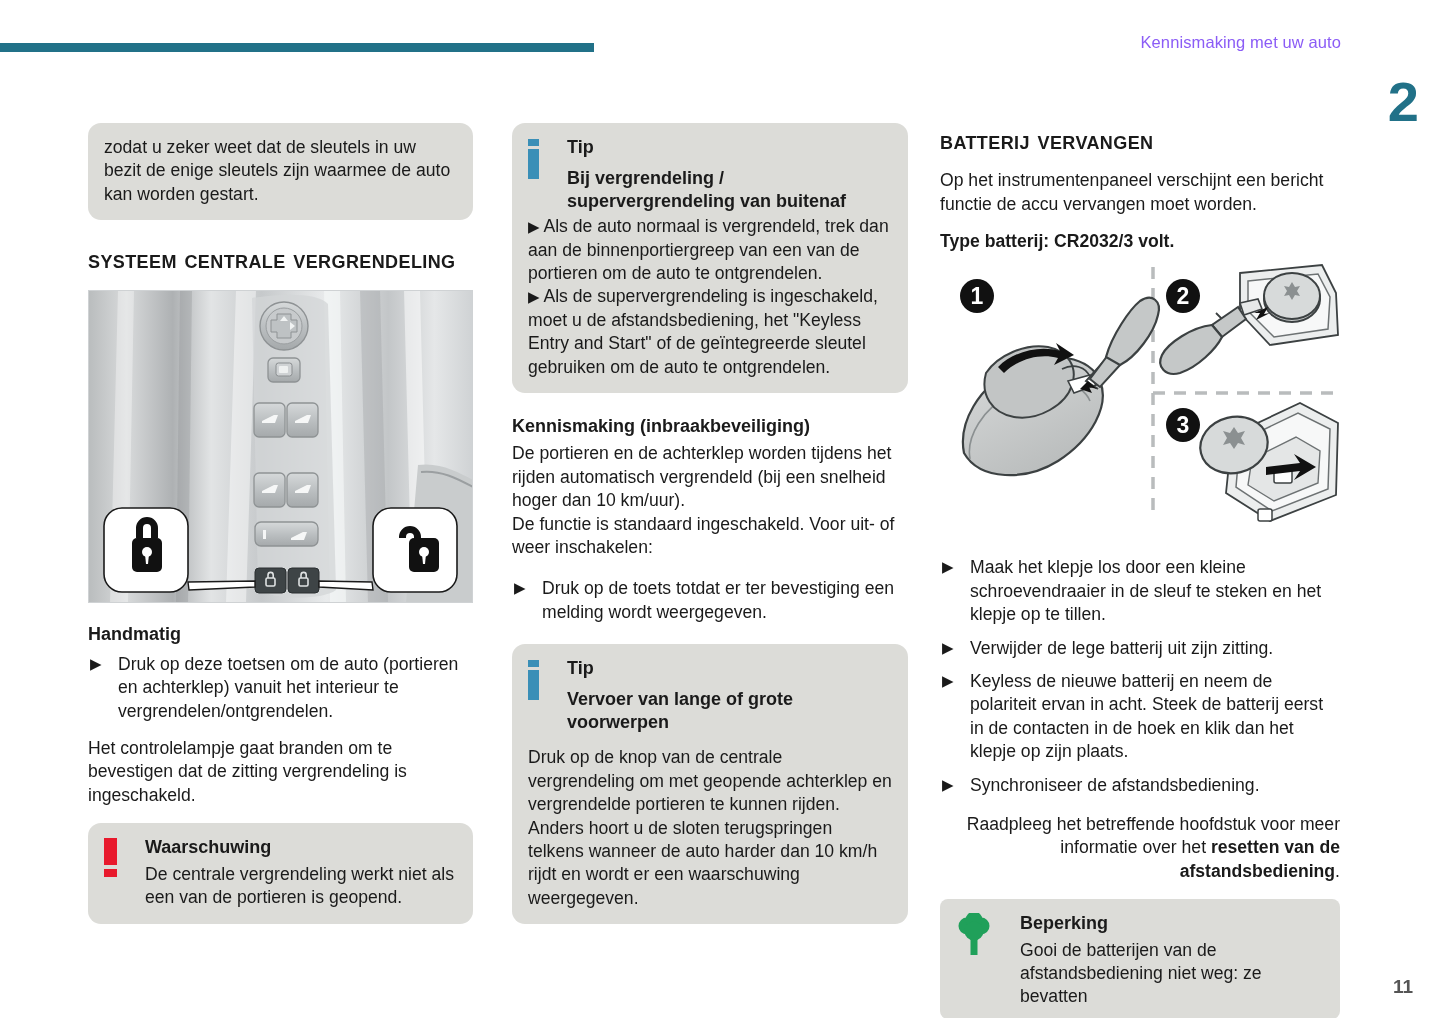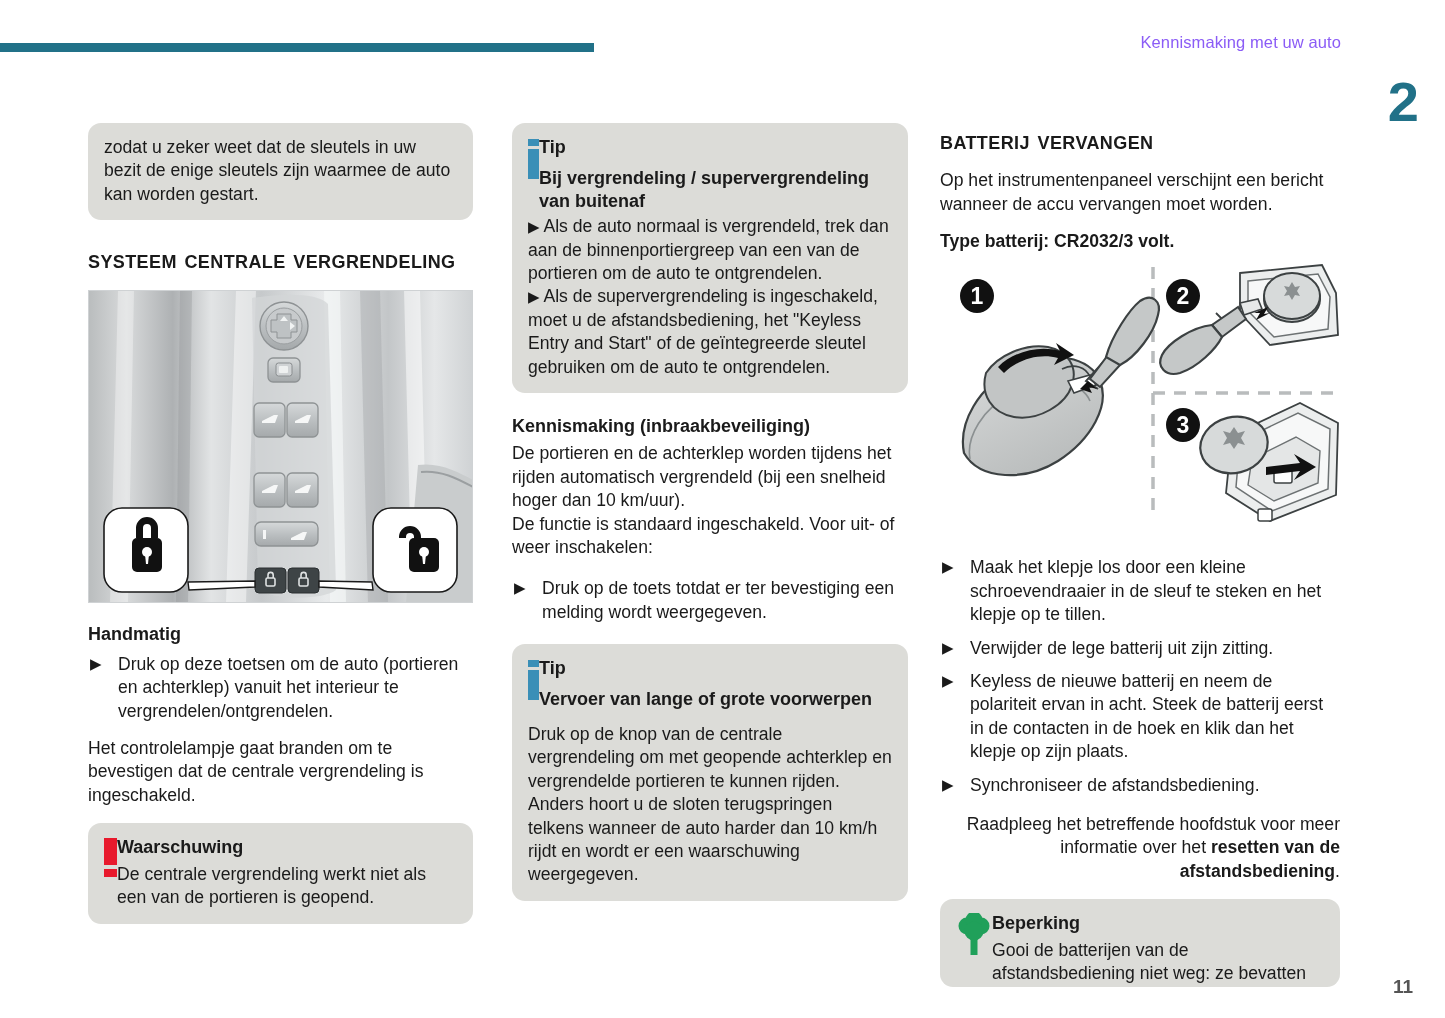--- a/index.html
+++ b/index.html
@@ -122,21 +122,21 @@
     font-size: 17.6px;
     line-height: 1.33;
     margin: 0;
     text-indent: 0;
   }
 
   
   .callout-head {
     display: flex;
     align-items: flex-start;
-    gap: 0;
+    gap: 28px;
   }
   .callout-body { flex: 1; }
   .icon-i {
     width: 11px;
     flex: 0 0 11px;
     margin-top: 3px;
   }
   .icon-i .dot {
     width: 11px; height: 7px;
     background: #3a8fb7;
@@ -314,21 +314,21 @@
     <rect x="0.5" y="0.5" width="384" height="312" fill="none" stroke="#cfd2d4" stroke-width="1"></rect>
   </svg>
 
   <div class="h2">Handmatig</div>
 
   <div class="bullet">
     <span class="tri">▶</span>
     <span>Druk op deze toetsen om de auto (portieren en achterklep) vanuit het interieur te vergrendelen/ontgrendelen.</span>
   </div>
 
-  <p style="margin-top:14px;">Het controlelampje gaat branden om te bevestigen dat de centrale vergrendeling is ingeschakeld.</p>
+  <p style="margin-top:14px;">Het controlelampje gaat branden om te bevestigen dat de zitting vergrendeling is ingeschakeld.</p>
 
   <div class="grey-box">
     <div class="callout-head">
       <div class="icon-excl">
         <div class="bar"></div>
         <div class="pt"></div>
       </div>
       <div class="callout-body">
         <div class="callout-title">Waarschuwing</div>
         <div class="callout-text nogap" style="margin-top:0;">
@@ -386,21 +386,21 @@
     </div>
     <p class="callout-text">Druk op de knop van de centrale vergrendeling om met geopende achterklep en vergrendelde portieren te kunnen rijden. Anders hoort u de sloten terugspringen telkens wanneer de auto harder dan 10 km/h rijdt en wordt er een waarschuwing weergegeven.</p>
   </div>
 
 </div>
 
 <div class="col col-3">
 
   <div class="h1 sc" style="margin-bottom:12px;">Batterij vervangen</div>
 
-  <p style="margin-bottom:14px;">Op het instrumentenpaneel verschijnt een bericht wanneer de accu vervangen moet worden.</p>
+  <p style="margin-bottom:14px;">Op het instrumentenpaneel verschijnt een bericht functie de accu vervangen moet worden.</p>
 
   <p class="bold" style="margin-bottom:0;">Type batterij: CR2032/3 volt.</p>
 
   <svg class="fig-key" viewBox="0 0 400 275">
     <defs>
       <linearGradient id="gFob" x1="0" y1="0" x2="0.6" y2="1">
         <stop offset="0" stop-color="#d9dbdb"></stop>
         <stop offset="1" stop-color="#b9bcbc"></stop>
       </linearGradient>
     </defs>
@@ -476,21 +476,21 @@
     <span class="tri">▶</span>
     <span>Keyless de nieuwe batterij en neem de polariteit ervan in acht. Steek de batterij eerst in de contacten in de hoek en klik dan het klepje op zijn plaats.</span>
   </div>
   <div class="bullet" style="margin-bottom:16px;">
     <span class="tri">▶</span>
     <span>Synchroniseer de afstandsbediening.</span>
   </div>
 
   <p style="margin-bottom:16px;text-align:right;"><span>Raadpleeg het betreffende hoofdstuk voor meer informatie over het </span><span class="bold">resetten van de afstandsbediening</span><span>.</span></p>
 
-  <div class="grey-box" style="padding-bottom:2px;">
+  <div class="grey-box" style="padding-bottom:10px;border-radius:8px;">
     <div class="callout-head">
       <div class="icon-tree">
         <svg viewBox="0 0 36 44" width="36" height="44">
           <circle cx="11" cy="13" r="8.5" fill="#20a05a"></circle>
           <circle cx="25" cy="13" r="8.5" fill="#20a05a"></circle>
           <circle cx="18" cy="7" r="8.5" fill="#20a05a"></circle>
           <circle cx="18" cy="18" r="9.5" fill="#20a05a"></circle>
           <rect x="14.5" y="20" width="7" height="22" fill="#20a05a"></rect>
         </svg>
       </div>

